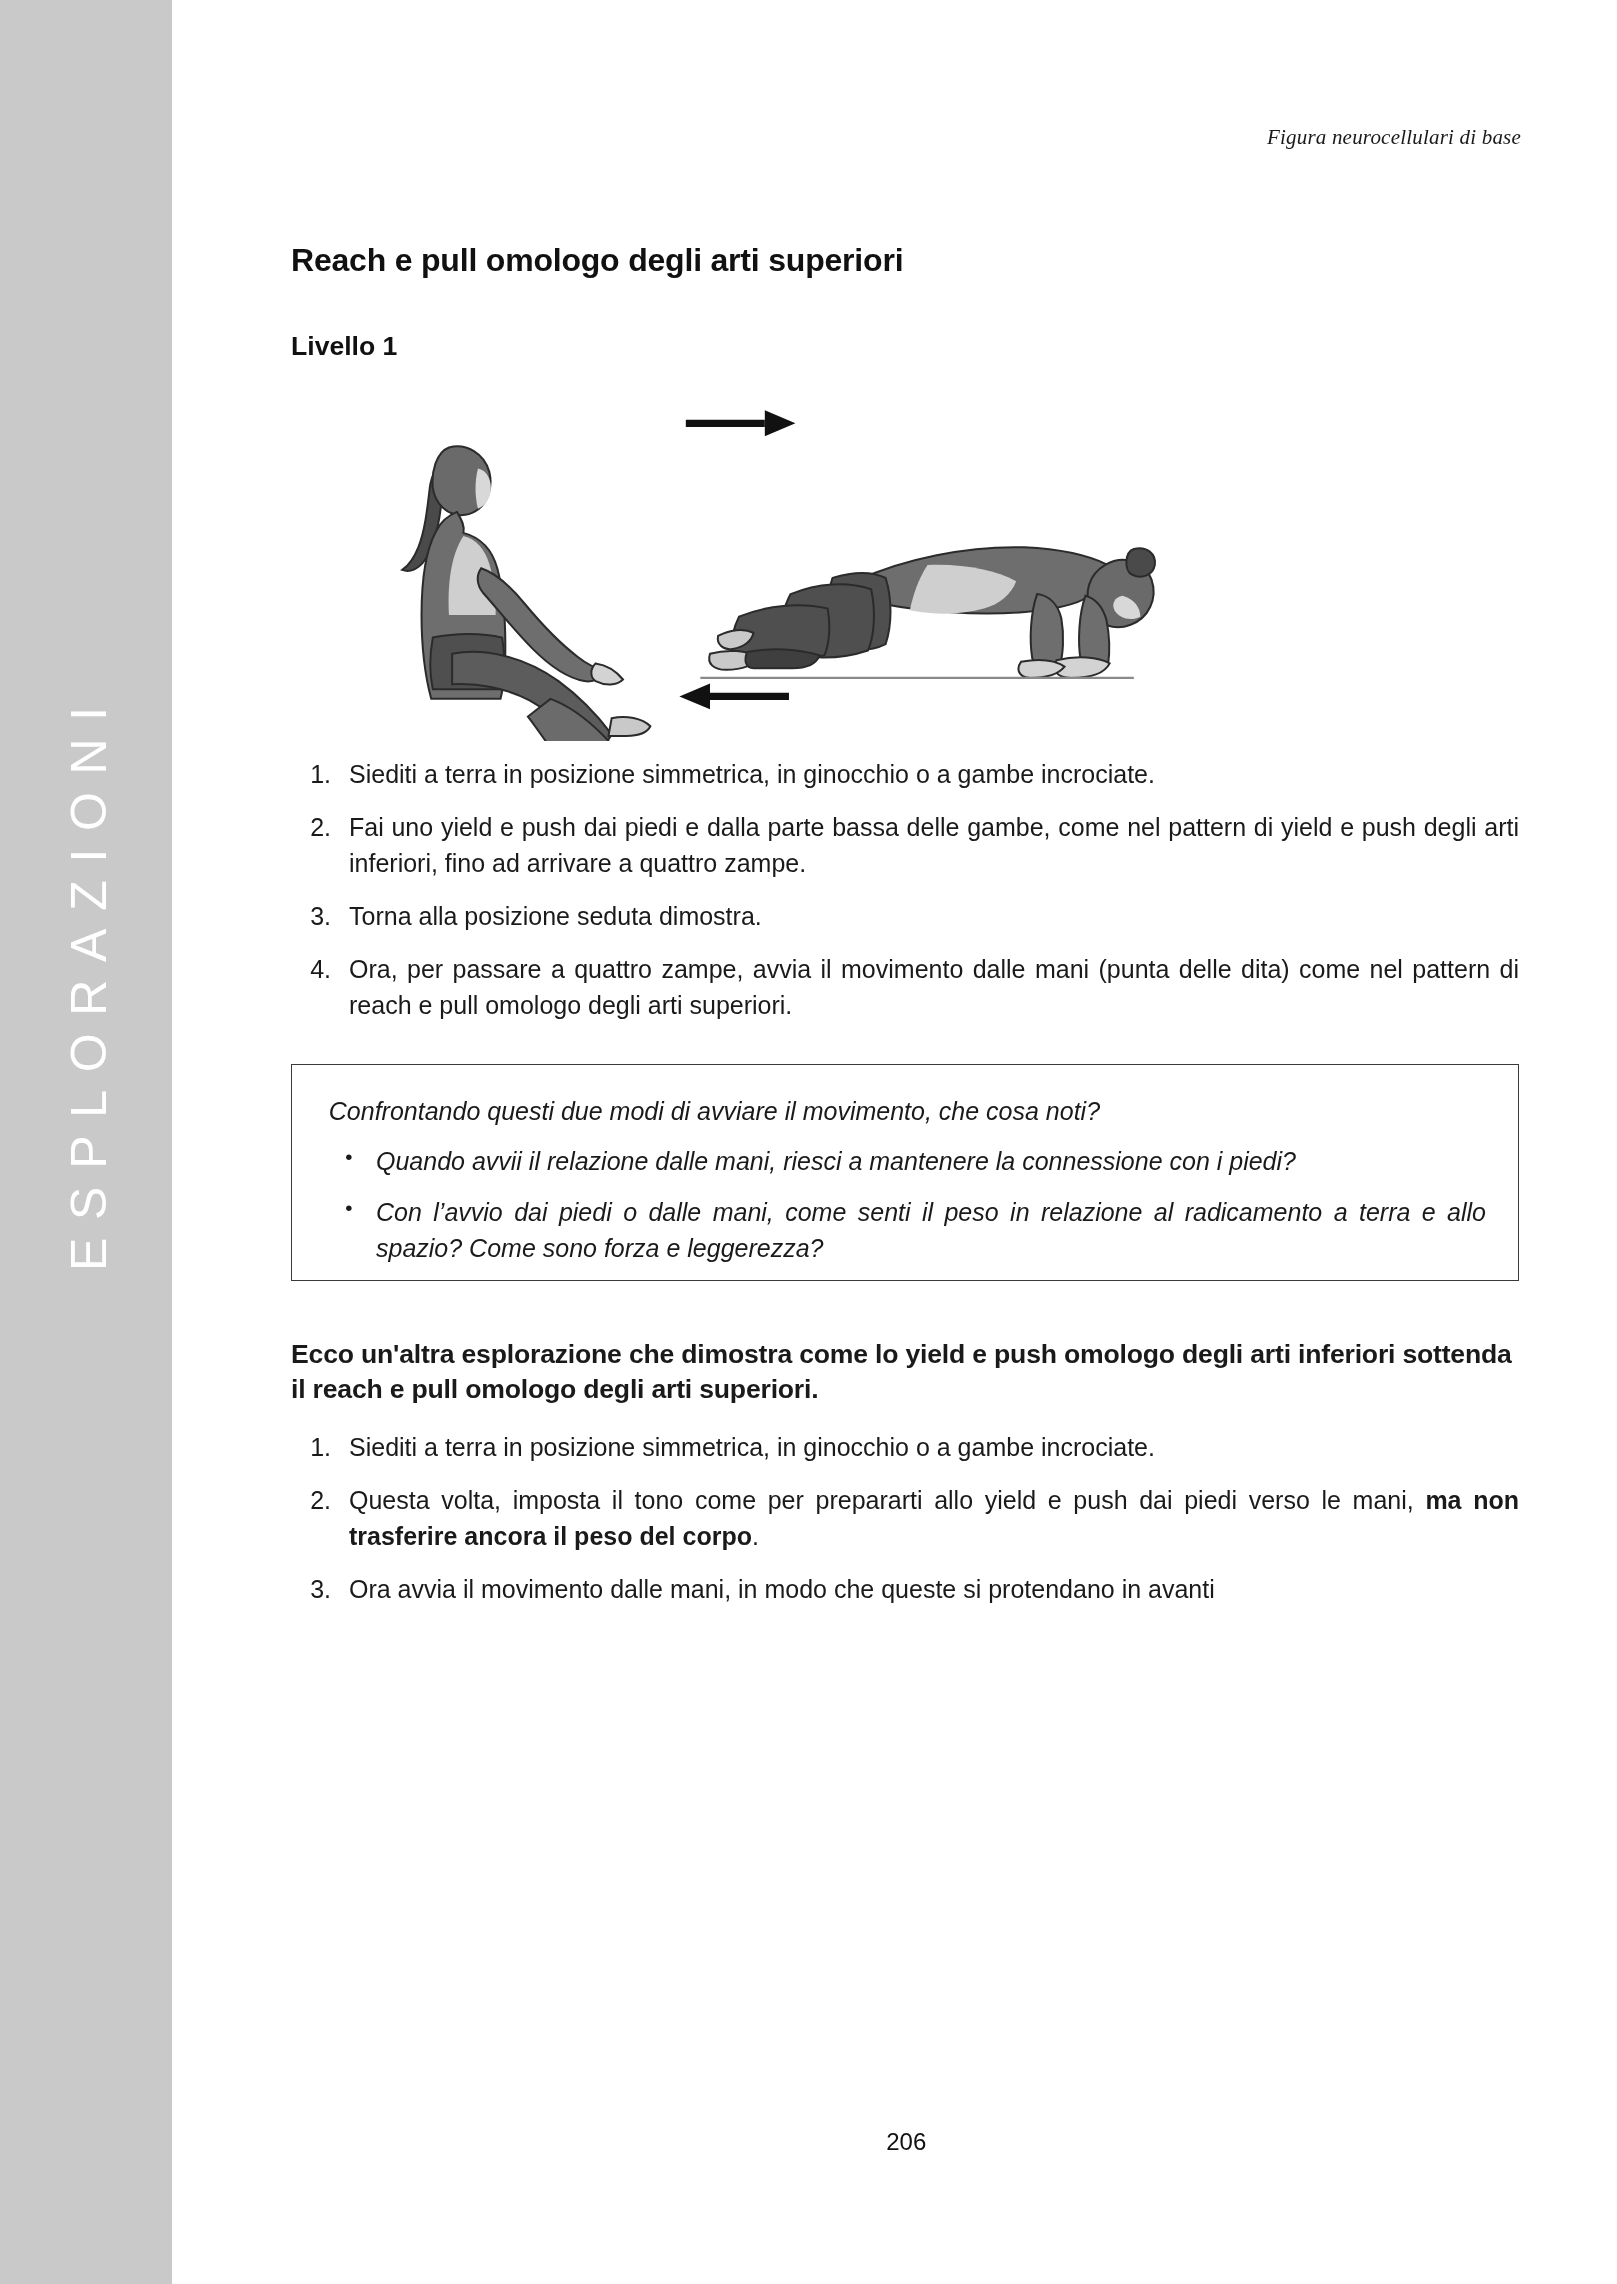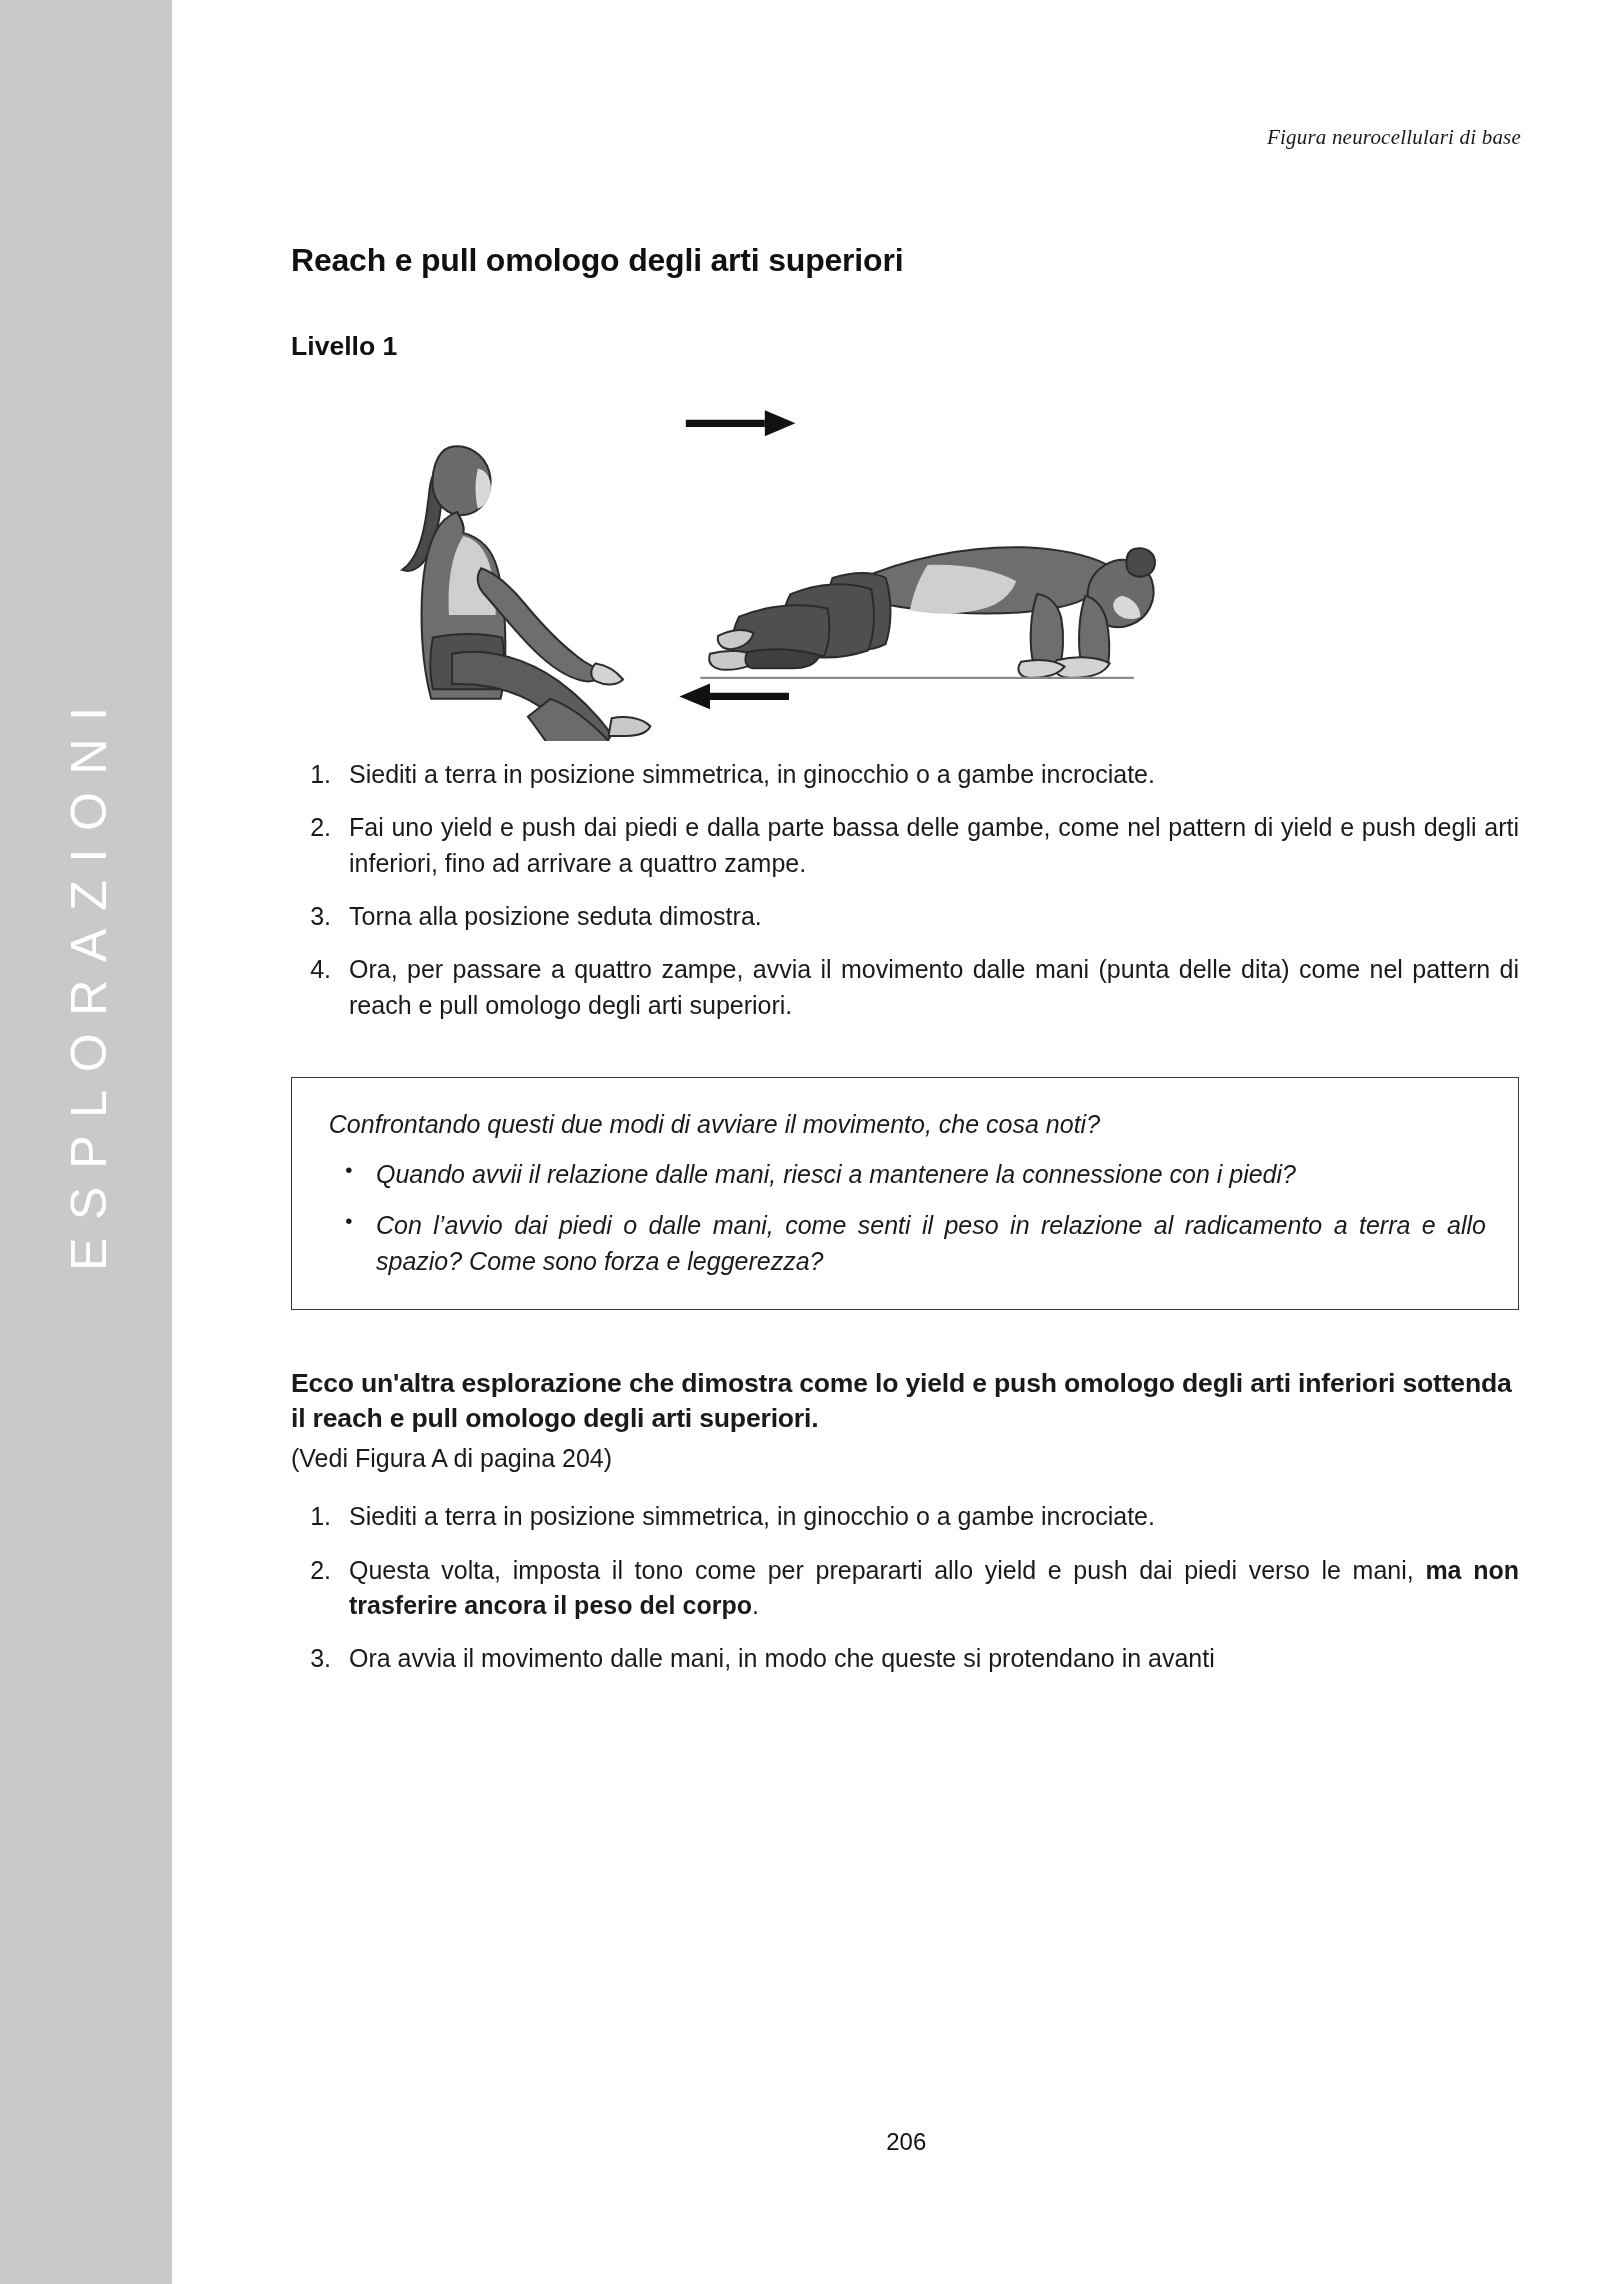--- a/index.html
+++ b/index.html
@@ -126,23 +126,23 @@
     left: 8px;
     top: 0;
     width: 32px;
     text-align: right;
     font-size: 25px;
   }
   ol.steps li:last-child { margin-bottom: 0; }
 
   
   .callout {
-    margin-top: 54px;
+    margin-top: 41px;
     border: 1.6px solid #3a3a3a;
-    padding: 29px 32px 30px 32px;
+    padding: 29px 32px 14px 32px;
     font-style: italic;
   }
   .callout .lead {
     font-size: 25px;
     line-height: 1.4;
     margin: 0 0 8px 4.8px;
   }
   .callout ul {
     list-style: none;
     margin: 14.5px 0 0 0;
@@ -317,21 +317,20 @@
         </li>
         <li>
           <span class="bullet">•</span>
           <span>Con l’avvio dai piedi o dalle mani, come senti il peso in relazione al radicamento a terra e allo spazio? Come sono forza e leggerezza?</span>
         </li>
       </ul>
     </div>
 
     <div class="section2">
       <p class="hl">Ecco un'altra esplorazione che dimostra come lo yield e push omologo degli arti inferiori sottenda il reach e pull omologo degli arti superiori.</p>
-      <p class="note">(Vedi Figura A di pagina 204)</p>
 
       <ol class="steps">
         <li>
           <span class="num">1.</span>
           <span>Siediti a terra in posizione simmetrica, in ginocchio o a gambe incrociate.</span>
         </li>
         <li>
           <span class="num">2.</span>
           <span>Questa volta, imposta il tono come per prepararti allo yield e push dai piedi verso le mani, </span><strong>ma non trasferire ancora il peso del corpo</strong><span>.</span>
         </li>

